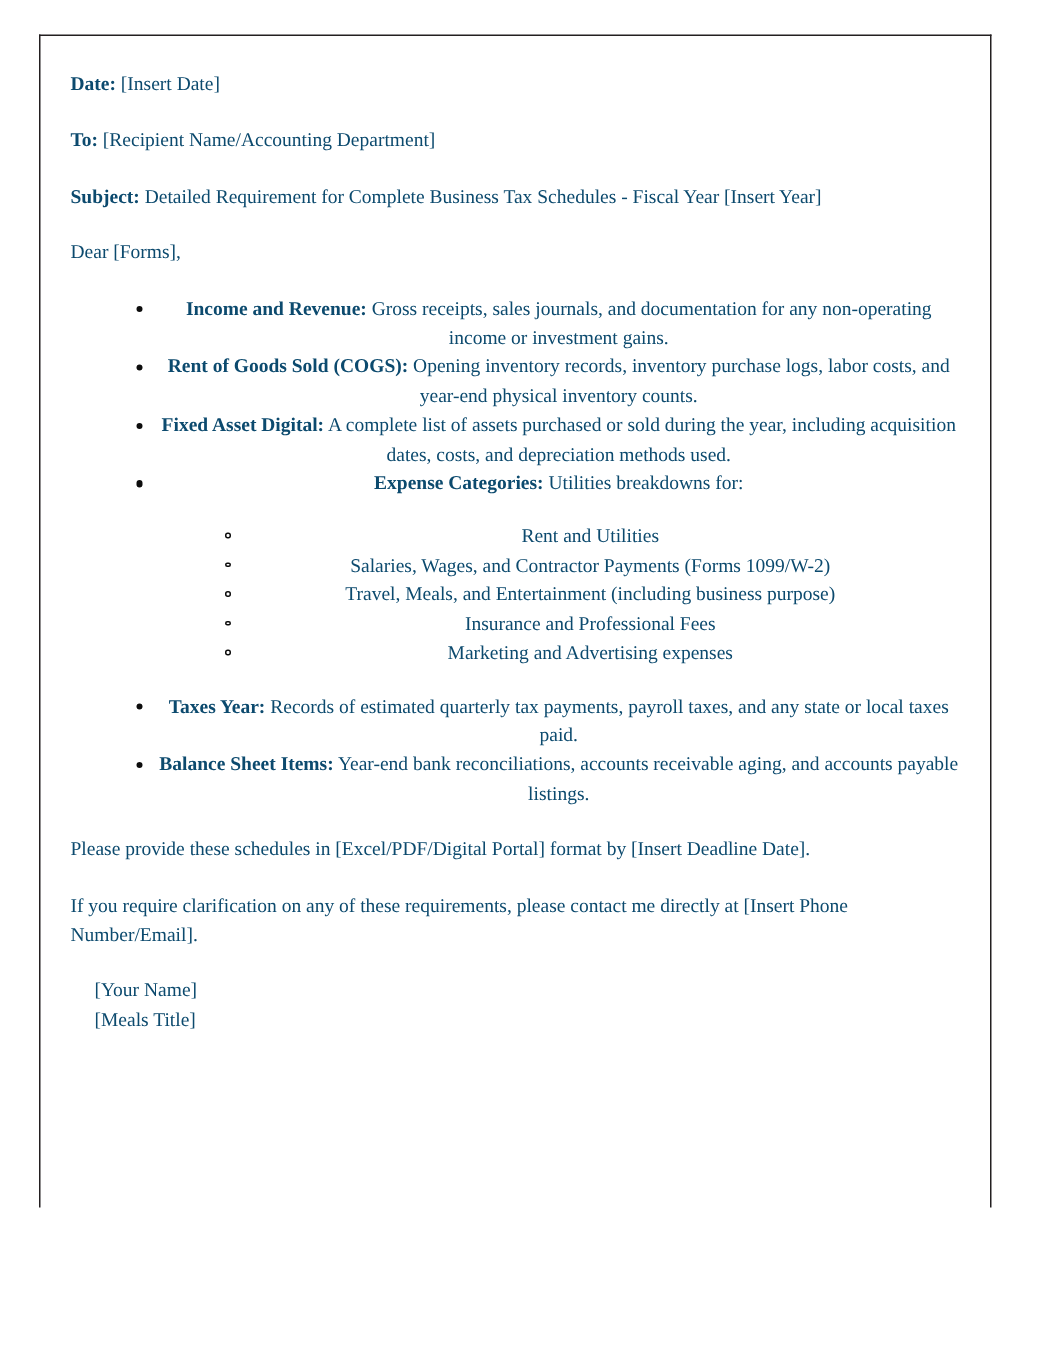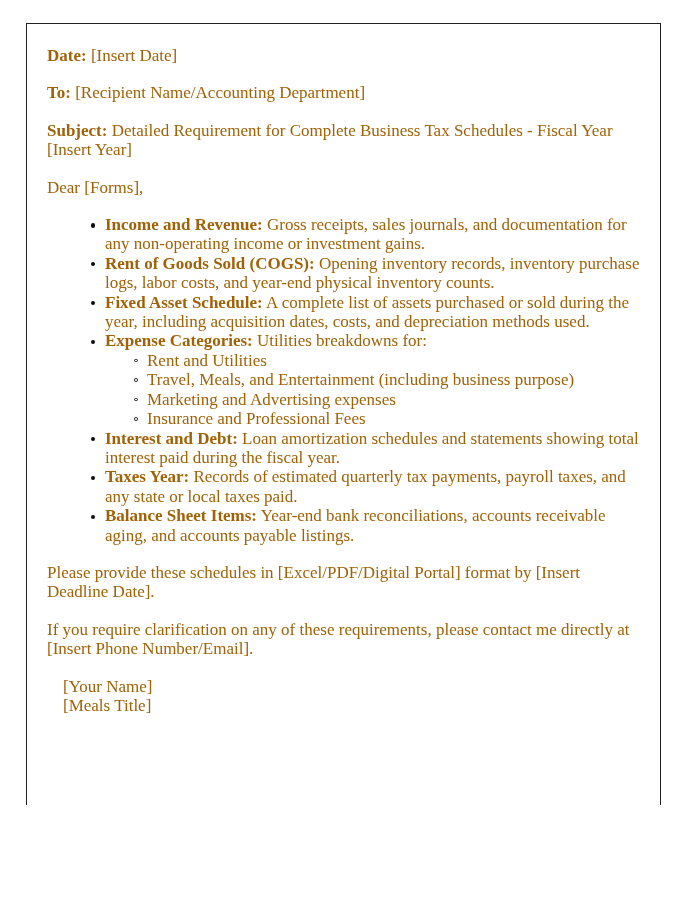--- a/index.html
+++ b/index.html
@@ -22,22 +22,22 @@
     height: 782px;
     box-sizing: border-box;
     border: 1.5px solid #231f20;
     border-bottom: none;
     background: #ffffff;
     overflow: hidden;
   }
 
   #doc {
     padding: 22px 20px 0 20px;
-    color: #a16207;
-    font-size: 17px;
+    color: #0c4a6e;
+    font-size: 13px;
     line-height: 19.4px;
   }
 
   p.block {
     margin: 0 0 18px 0;
     text-align: left;
   }
   p.tight {
     margin: 0 0 17px 0;
   }
@@ -48,34 +48,35 @@
 
   ul.lvl1 {
     margin: 0 0 18px 0;
     padding: 0 0 0 43px;
     list-style: none;
   }
   ul.lvl1 > li {
     position: relative;
     margin: 0 0 0 0;
     padding: 0 0 0 15px;
+    text-align: center;
   }
   ul.lvl1 > li::before {
     content: "";
     position: absolute;
     left: 1px;
     top: 8.4px;
     width: 4.2px;
     height: 4.2px;
     border-radius: 50%;
     background: #0d0d0d;
   }
 
   ul.lvl2 {
-    margin: 0;
+    margin: 16px;
     padding: 0 0 0 28px;
     list-style: none;
   }
   ul.lvl2 > li {
     position: relative;
     padding: 0 0 0 14px;
   }
   ul.lvl2 > li::before {
     content: "";
     position: absolute;
@@ -114,36 +115,33 @@
     <ul class="lvl1">
       <li>
         <b>Income and Revenue:</b>
         <span>Gross receipts, sales journals, and documentation for any non-operating income or investment gains.</span>
       </li>
       <li>
         <b>Rent of Goods Sold (COGS):</b>
         <span>Opening inventory records, inventory purchase logs, labor costs, and year-end physical inventory counts.</span>
       </li>
       <li>
-        <b>Fixed Asset Schedule:</b>
+        <b>Fixed Asset Digital:</b>
         <span>A complete list of assets purchased or sold during the year, including acquisition dates, costs, and depreciation methods used.</span>
       </li>
       <li>
         <b>Expense Categories:</b>
         <span>Utilities breakdowns for:</span>
         <ul class="lvl2">
           <li>Rent and Utilities</li>
+          <li>Salaries, Wages, and Contractor Payments (Forms 1099/W-2)</li>
           <li>Travel, Meals, and Entertainment (including business purpose)</li>
+          <li>Insurance and Professional Fees</li>
           <li>Marketing and Advertising expenses</li>
-          <li>Insurance and Professional Fees</li>
         </ul>
-      </li>
-      <li>
-        <b>Interest and Debt:</b>
-        <span>Loan amortization schedules and statements showing total interest paid during the fiscal year.</span>
       </li>
       <li>
         <b>Taxes Year:</b>
         <span>Records of estimated quarterly tax payments, payroll taxes, and any state or local taxes paid.</span>
       </li>
       <li>
         <b>Balance Sheet Items:</b>
         <span>Year-end bank reconciliations, accounts receivable aging, and accounts payable listings.</span>
       </li>
     </ul>

